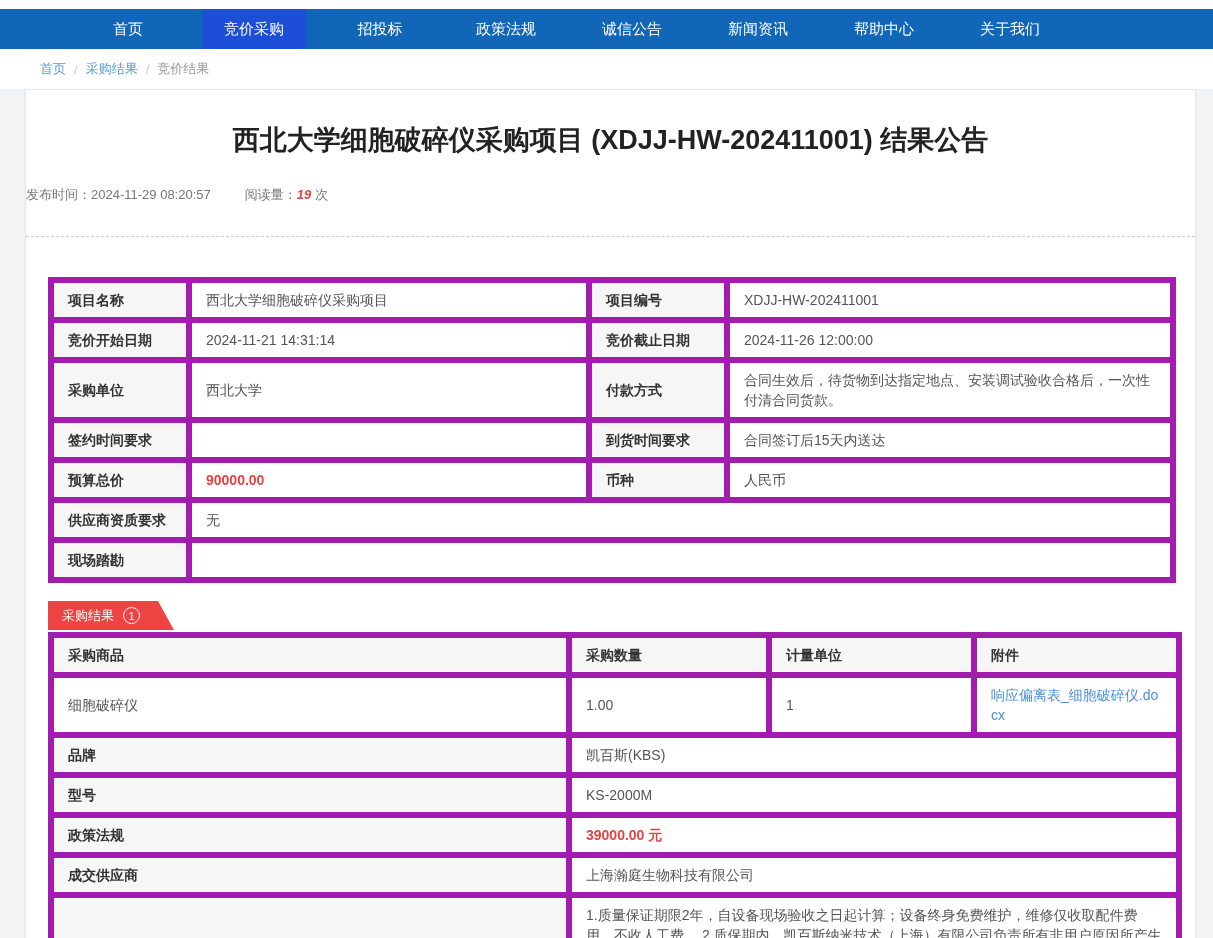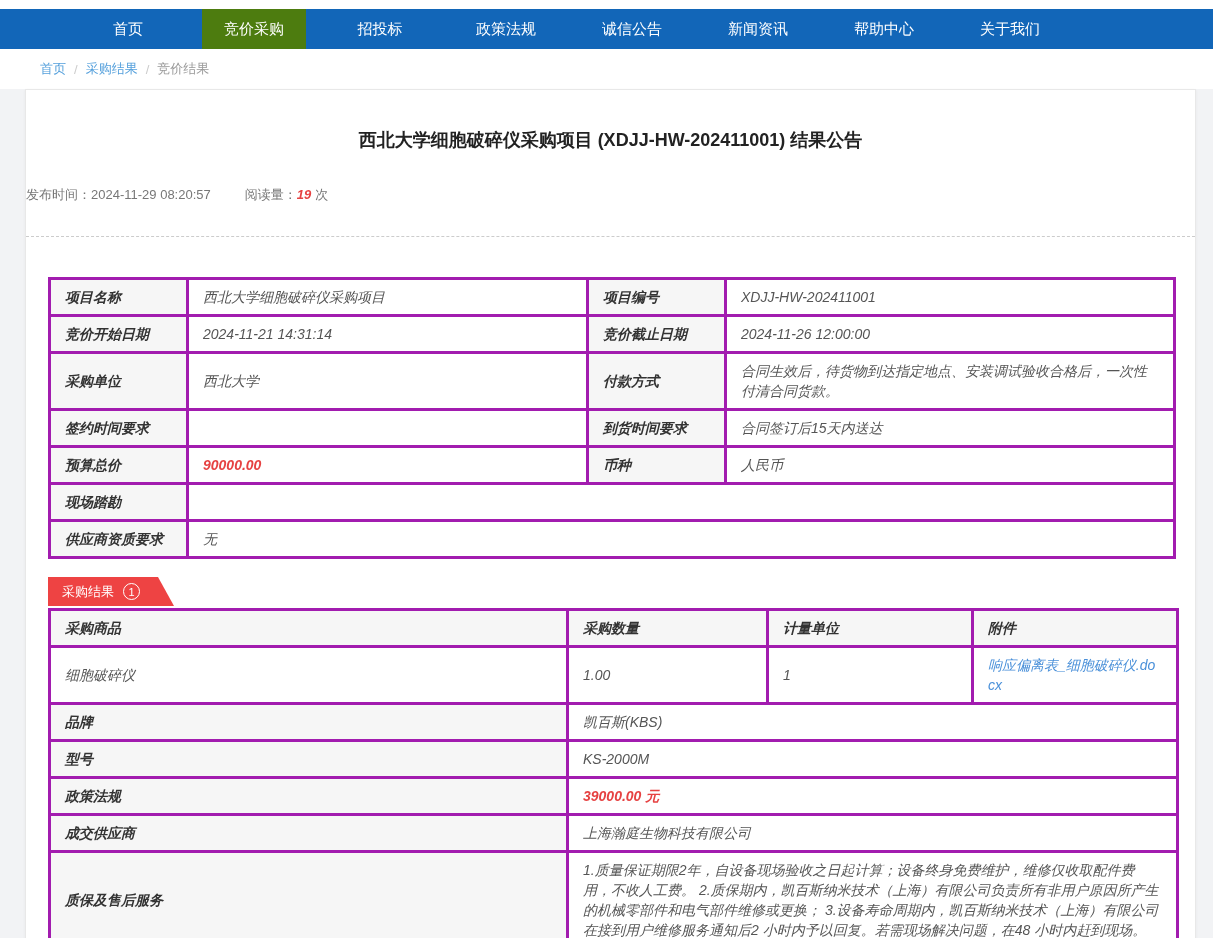--- a/index.html
+++ b/index.html
@@ -22,21 +22,21 @@
     width: 104px;
     margin-right: 22px;
     display: flex;
     align-items: center;
     justify-content: center;
     color: #ffffff;
     font-size: 15px;
     cursor: pointer;
     white-space: nowrap;
   }
-  .nav-item.active { background: #4d7c0f; }
+  .nav-item.active { background: #1d4ed8; }
   
   .breadcrumb-bar {
     height: 40px;
     background: #ffffff;
     display: flex;
     align-items: center;
     padding-left: 40px;
     font-size: 13px;
   }
   .crumb-link { color: #55a0dc; cursor: pointer; text-decoration: none; }
@@ -47,21 +47,21 @@
     width: 1171px;
     margin-left: 25px;
     background: #ffffff;
     border: 1px solid #e8e8e8;
     box-shadow: 0 1px 3px rgba(0,0,0,0.05);
     padding-top: 36px;
     min-height: 850px;
   }
   .article-title {
     text-align: center;
-    font-size: 18px;
+    font-size: 27px;
     font-weight: bold;
     color: #222222;
     line-height: 28px;
     margin-bottom: 32px;
   }
   .article-meta {
     font-size: 13px;
     color: #777777;
     margin-bottom: 32px;
   }
@@ -75,27 +75,26 @@
   .dashed-divider { border-top: 1px dashed #cccccc; height: 0; }
   .card-content { padding: 40px 21px 40px 22px; }
   
   table.info-table {
     width: 1128px;
     border-collapse: collapse;
     font-size: 14px;
     table-layout: fixed;
   }
   table.info-table td, table.info-table th {
-    border: 3px solid #a21caf;
+    border: 6px solid #a21caf;
     padding: 7px 14px;
     line-height: 20px;
     vertical-align: middle;
     text-align: left;
     word-break: break-all;
-    font-style: italic;
   }
   td.lbl, th.hdr {
     background: #f6f6f6;
     font-weight: bold;
     color: #333333;
   }
   td.val { color: #555555; background: #ffffff; }
   td.price { color: #e64242; font-weight: bold; }
   .w-label { width: 138px; }
   .w-val1 { width: 400px; }
@@ -193,26 +192,26 @@
         <td class="lbl">到货时间要求</td>
         <td class="val">合同签订后15天内送达</td>
       </tr>
       <tr>
         <td class="lbl">预算总价</td>
         <td class="val price">90000.00</td>
         <td class="lbl">币种</td>
         <td class="val">人民币</td>
       </tr>
       <tr>
+        <td class="lbl">供应商资质要求</td>
+        <td class="val" colspan="3">无</td>
+      </tr>
+      <tr>
         <td class="lbl">现场踏勘</td>
         <td class="val" colspan="3"></td>
-      </tr>
-      <tr>
-        <td class="lbl">供应商资质要求</td>
-        <td class="val" colspan="3">无</td>
       </tr>
     </tbody>
       </table>
 
     <div class="result-section">
       <div class="result-badge">
         <span>采购结果</span>
         <span class="badge-circle">1</span>
       </div>
 

